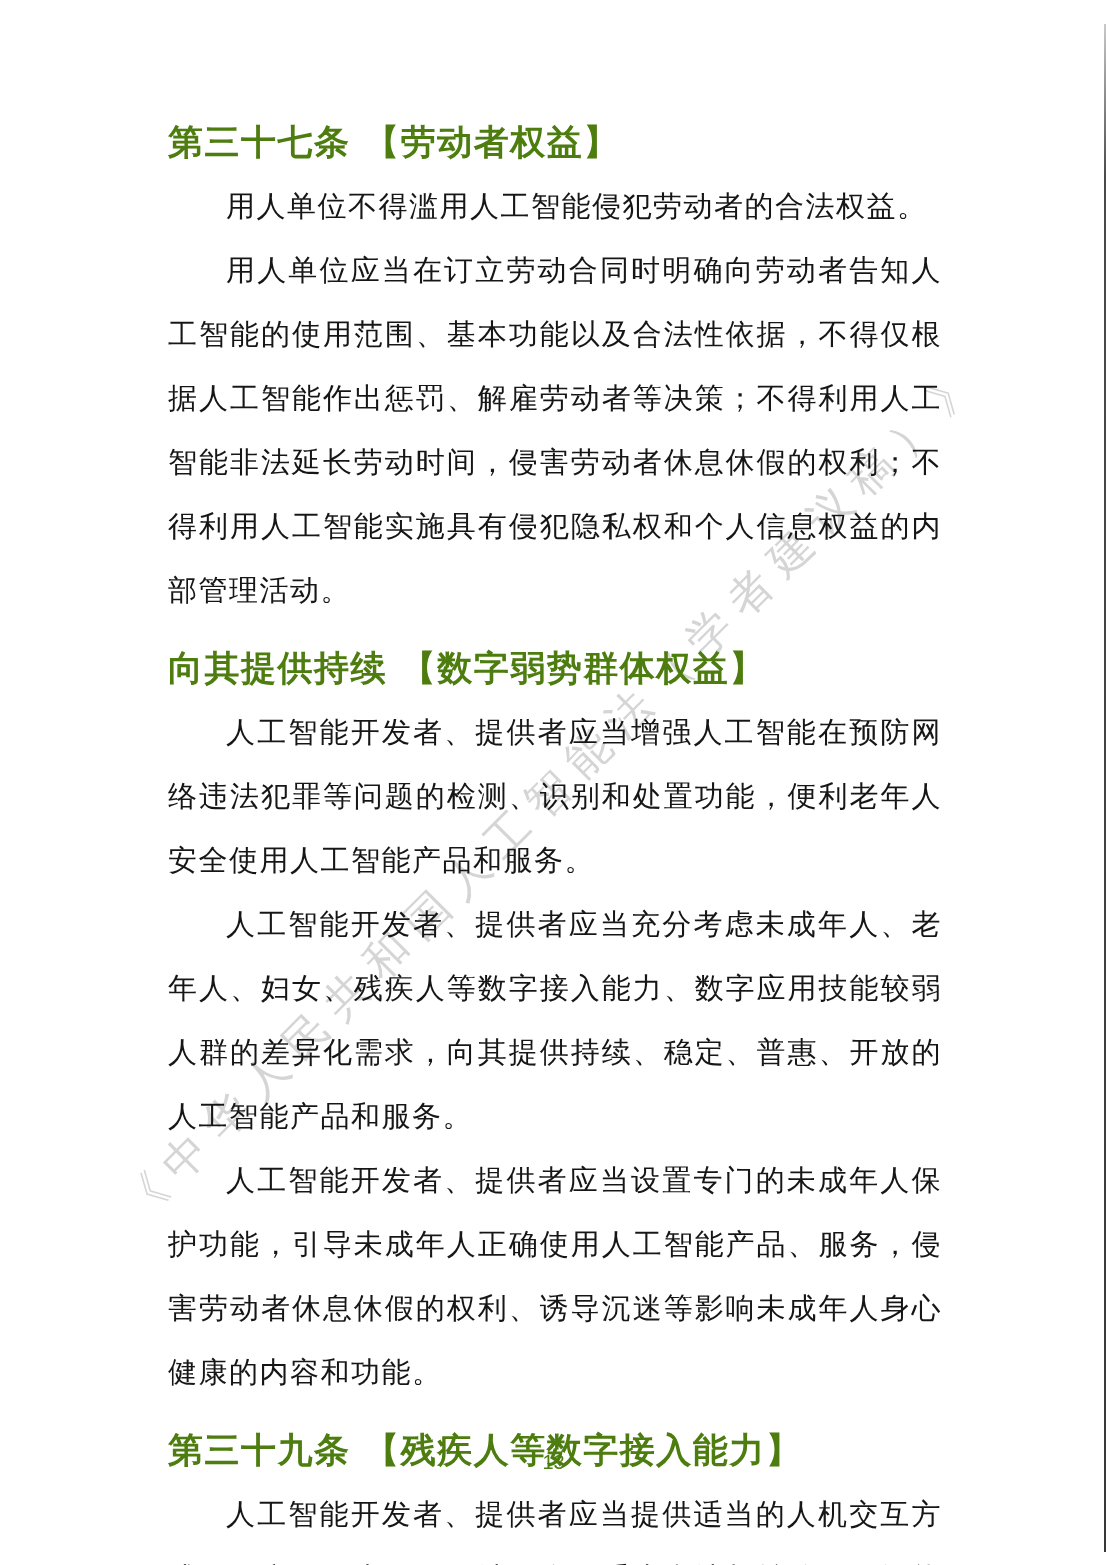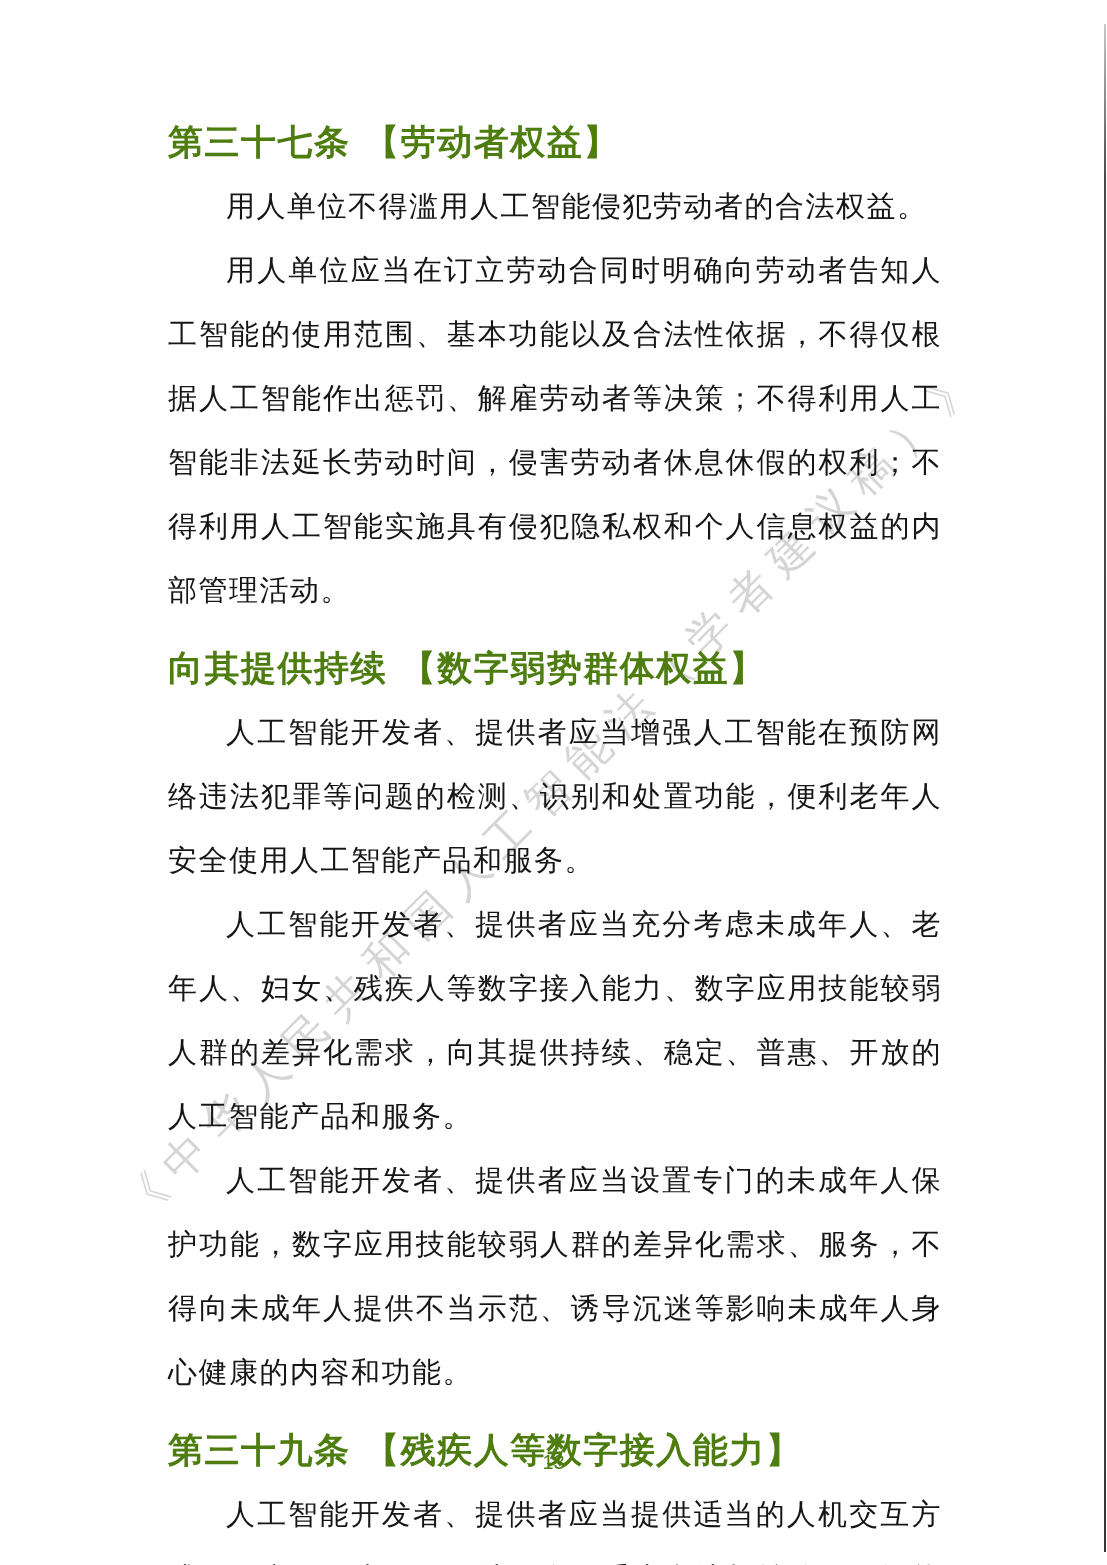--- a/index.html
+++ b/index.html
@@ -95,21 +95,21 @@
     <section class="article">
       <h2 class="art-heading">第三十七条 【劳动者权益】</h2>
       <p class="art-para">用人单位不得滥用人工智能侵犯劳动者的合法权益。</p>
       <p class="art-para">用人单位应当在订立劳动合同时明确向劳动者告知人工智能的使用范围、基本功能以及合法性依据，不得仅根据人工智能作出惩罚、解雇劳动者等决策；不得利用人工智能非法延长劳动时间，侵害劳动者休息休假的权利；不得利用人工智能实施具有侵犯隐私权和个人信息权益的内部管理活动。</p>
     </section>
 
     <section class="article">
       <h2 class="art-heading">向其提供持续 【数字弱势群体权益】</h2>
       <p class="art-para">人工智能开发者、提供者应当增强人工智能在预防网络违法犯罪等问题的检测、识别和处置功能，便利老年人安全使用人工智能产品和服务。</p>
       <p class="art-para">人工智能开发者、提供者应当充分考虑未成年人、老年人、妇女、残疾人等数字接入能力、数字应用技能较弱人群的差异化需求，向其提供持续、稳定、普惠、开放的人工智能产品和服务。</p>
-      <p class="art-para">人工智能开发者、提供者应当设置专门的未成年人保护功能，数字应用技能较弱人群的差异化需求、服务，不得向未成年人提供不当示范、诱导沉迷等影响未成年人身心健康的内容和功能。</p>
+      <p class="art-para">人工智能开发者、提供者应当设置专门的未成年人保护功能，引导未成年人正确使用人工智能产品、服务，侵害劳动者休息休假的权利、诱导沉迷等影响未成年人身心健康的内容和功能。</p>
     </section>
 
     <section class="article">
       <h2 class="art-heading">第三十九条 【残疾人等数字接入能力】</h2>
       <p class="art-para">人工智能开发者、提供者应当提供适当的人机交互方式，便利使用者使用。涉及个人重大合法权益的人工智能产品和服务，提供者应</p>
     </section>
 
   </main>
 
   <div class="page-number">13</div>

